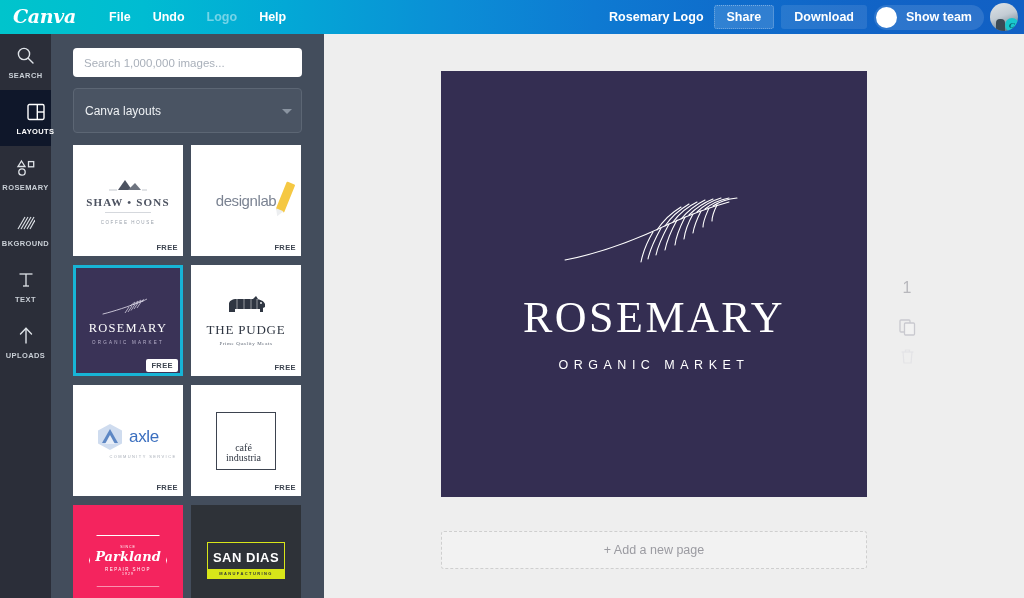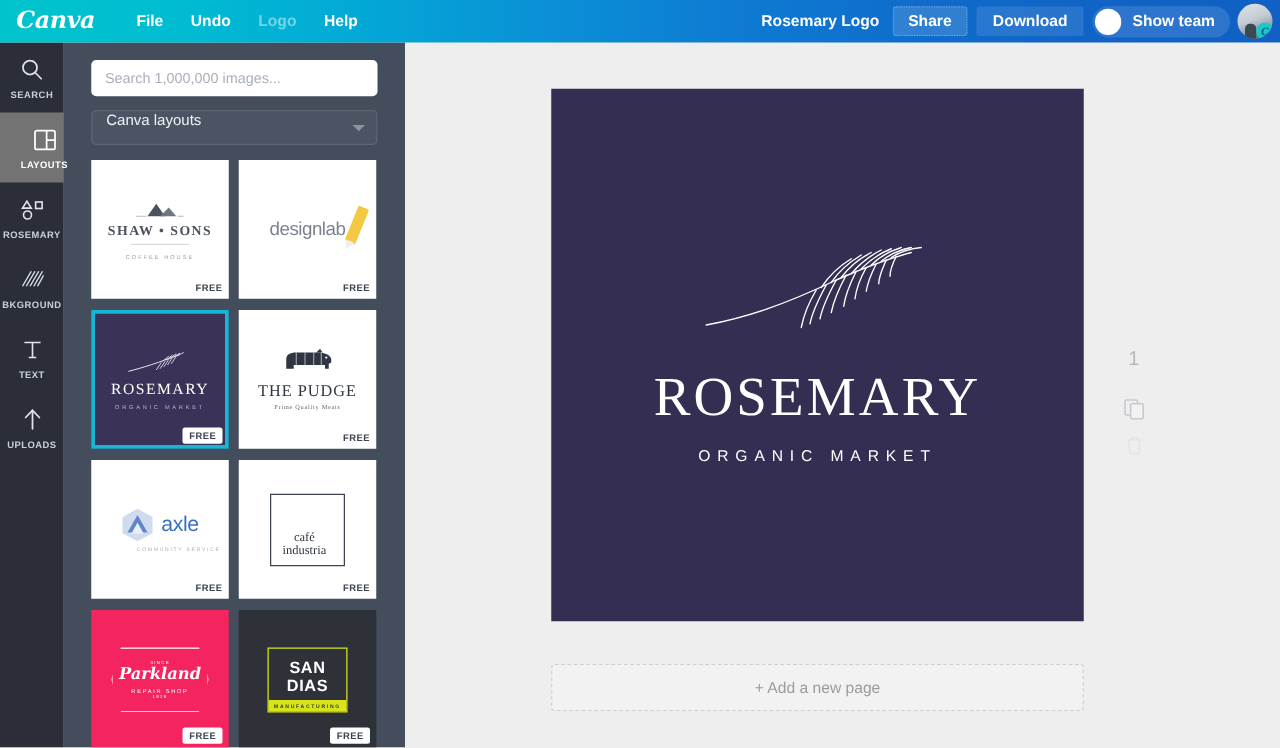--- a/index.html
+++ b/index.html
@@ -92,21 +92,21 @@
     background: #2b2e39;
     z-index: 20;
   }
   .rail-item {
     position: relative;
     height: 56px; width: 51px;
     display: flex; flex-direction: column;
     align-items: center; justify-content: center;
     cursor: pointer;
   }
-  .rail-item.active { background: #737373; padding-left: 20px; }
+  .rail-item.active { background: #0f172a; padding-left: 20px; }
   .rail-icon {
     color: #dfe3e8; height: 22px;
     display: flex; align-items: center; justify-content: center;
   }
   .rail-label {
     color: #c9cfd6; font-size: 7.5px; font-weight: 700;
     letter-spacing: 0.4px; margin-top: 4px;
   }
   .rail-item.active .rail-label { color: #ffffff; }
 
@@ -122,24 +122,24 @@
     width: 229px; height: 29px;
     border-radius: 4px; border: none; outline: none;
     background: #ffffff; color: #4a5565;
     font-family: "Liberation Sans", sans-serif; font-size: 11.5px;
     padding: 0 11px;
   }
   .search-input::placeholder { color: #a9b0ba; }
   .select-wrap { padding: 11px 18px 0 22px; }
   .select-box {
     position: relative;
-    width: 229px; height: 28px;
+    width: 229px; height: 45px;
     border-radius: 4px; border: 1px solid #5c6674;
     background: #4a5463;
-    display: flex; align-items: flex-start;
+    display: flex; align-items: center;
     padding: 0 11px; cursor: pointer;
   }
   .select-label { color: #eef1f4; font-size: 12px; }
   .caret {
     position: absolute; right: 9px; top: 50%;
     margin-top: -2px;
     width: 0; height: 0;
     border-left: 5px solid transparent;
     border-right: 5px solid transparent;
     border-top: 5px solid #8a94a1;
@@ -222,21 +222,21 @@
     width: 78px; height: 52px; border: 1.5px solid #ffffff;
     display: flex; flex-direction: column; align-items: center; justify-content: center;
     clip-path: polygon(10% 0,90% 0,100% 50%,90% 100%,10% 100%,0 50%);
   }
   .t-park .nm { font-family: "DejaVu Serif", serif; font-style: italic;
                 font-size: 13px; color: #ffffff; font-weight: 700; }
   .t-park .sb { font-size: 4.5px; letter-spacing: 1.4px; color: #ffffff; margin-top: 3px; }
   .t-park .tiny { font-size: 3.5px; letter-spacing: 1px; color: #ffffff; }
 
   .t-sandias { background: #2e3238; }
-  .t-sd-box { width: 64px; border: 1.5px solid #d8e619; padding: 7px 4px 0; text-align: center; }
+  .t-sd-box { width: 78px; border: 1.5px solid #d8e619; padding: 7px 4px 0; text-align: center; }
   .t-sd-nm { font-size: 13px; font-weight: 700; color: #ffffff; letter-spacing: 0.5px;
              font-family: "Liberation Sans", sans-serif; }
   .t-sd-sb { background: #d8e619; color: #2e3238; font-size: 4px; font-weight: 700;
              letter-spacing: 1.4px; margin: 4px -4px 0; padding: 2px 0; }
 
   
   .workspace {
     position: absolute; top: 34px; left: 324px;
     width: 700px; height: 564px;
     background: #eeeeee; overflow: hidden;

